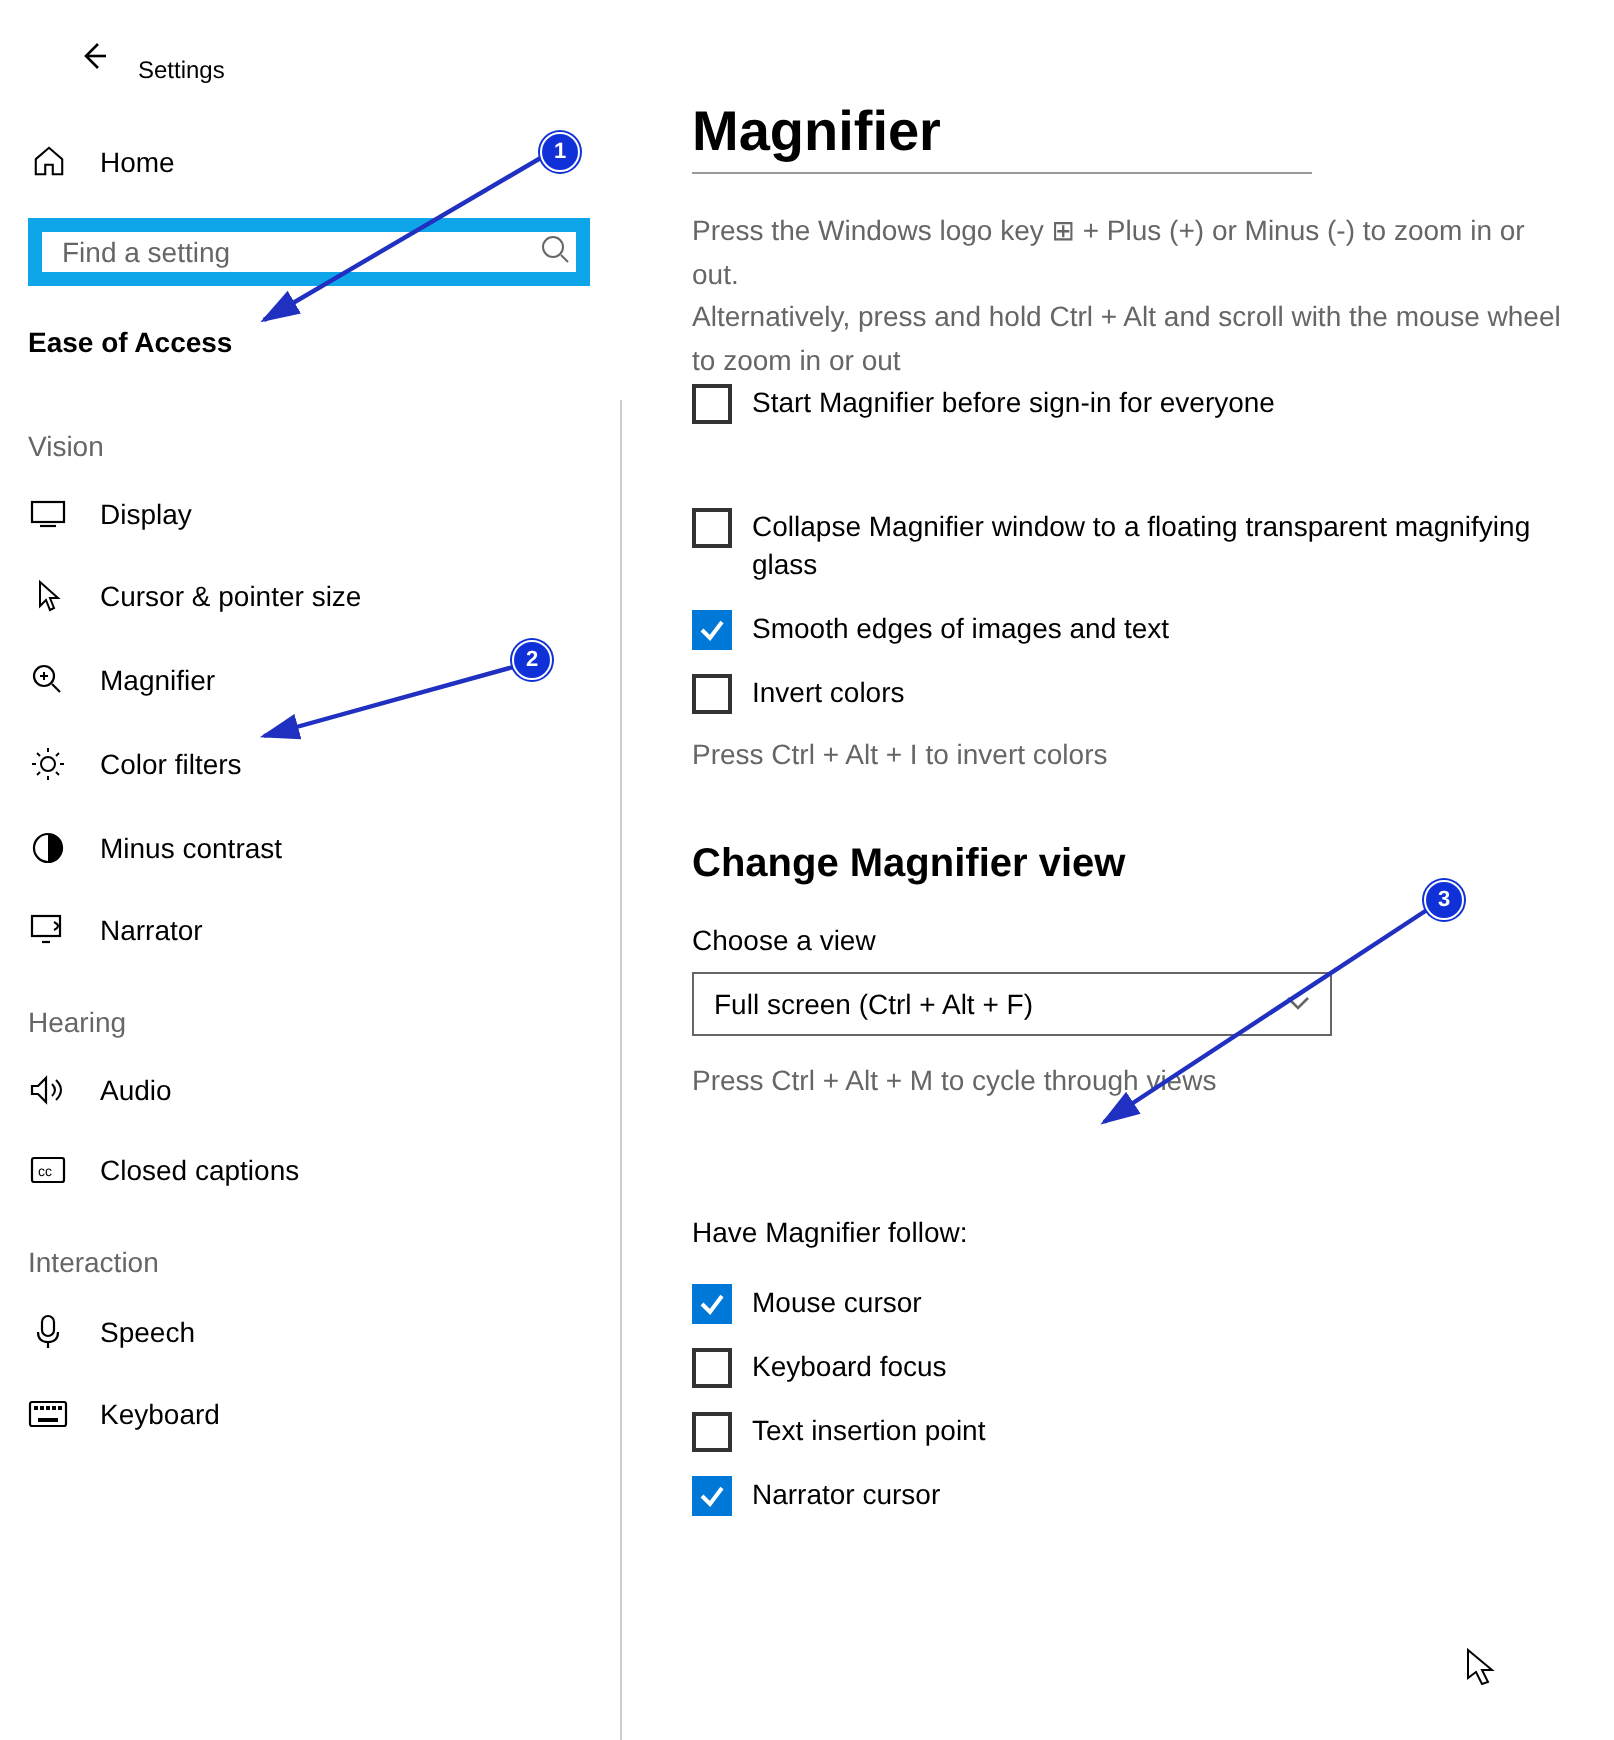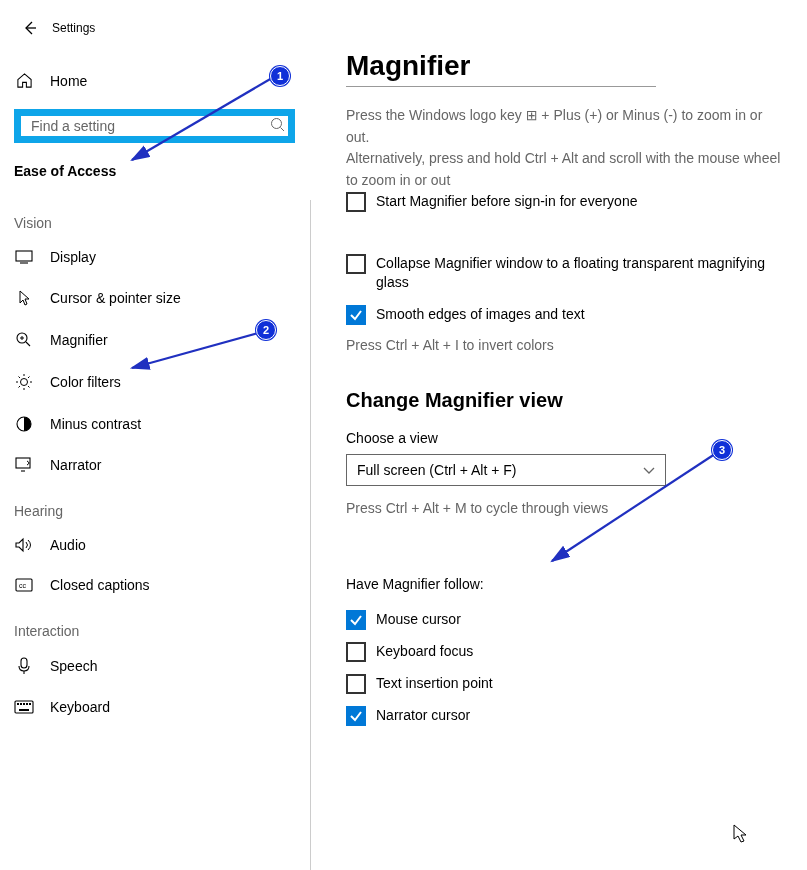--- a/index.html
+++ b/index.html
@@ -1,20 +1,20 @@
 <!DOCTYPE html>
 <html><head>
 <meta charset="utf-8">
 <style>
   * { box-sizing: border-box; margin: 0; padding: 0; font-family: "Segoe UI", Arial, sans-serif; }
   body { width: 807px; height: 870px; background: #fff; overflow: hidden; position: relative; }
   .app { display: flex; width: 100%; height: 100%; }
 
   .sidebar { width: 310px; height: 100%; background: #fff; padding-top: 14px; border-right: 1px solid transparent; }
-  .sidebar-header { display: flex; align-items: center; padding: 0 0 20px 16px; }
+  .sidebar-header { display: flex; align-items: flex-end; padding: 0 0 20px 16px; margin-left: 17px; }
   .back-btn { width: 28px; height: 28px; display:flex; align-items:center; justify-content:center; margin-right: 8px; cursor:pointer;}
   .title { font-size: 12px; font-weight: 400; color: #000; }
 
   .home-row { display:flex; align-items:center; padding: 10px 0 10px 16px; cursor:pointer;}
   .home-row .icon { width: 20px; margin-right: 14px; display:flex; align-items:center;}
   .home-row .lbl { font-size: 14px; color:#000; }
 
   .search-wrap { margin: 10px 14px 12px 14px; position: relative; }
   .search-input { width: 100%; height: 34px; border: 7px solid #0ea5e9; background: #fff; padding: 0 34px 0 10px; font-size: 14px; color:#666;}
   .search-input::placeholder { color:#666; }
@@ -241,20 +241,24 @@
       <span class="box"></span>
       <span class="clabel">Collapse Magnifier window to a floating transparent magnifying glass</span>
     </div>
     <div class="checkbox-row">
       <span class="box checked">
           <svg width="14" height="14" viewBox="0 0 14 14">
             <path d="M2 7 L6 11 L12 3" stroke="#fff" stroke-width="2" fill="none"></path>
           </svg>
         </span>
       <span class="clabel">Smooth edges of images and text</span>
+    </div>
+    <div class="checkbox-row">
+      <span class="box"></span>
+      <span class="clabel">Invert colors</span>
     </div>
     <div class="sub-desc">Press Ctrl + Alt + I to invert colors</div>
 
     <div class="section-head">Change Magnifier view</div>
     <div class="field-label">Choose a view</div>
     <div class="select">
       <span class="val">Full screen (Ctrl + Alt + F)</span>
       <span class="chev"><svg width="12" height="8" viewBox="0 0 12 8">
             <path d="M1 1 L6 6 L11 1" stroke="#666" stroke-width="1.3" fill="none"></path>
           </svg></span>

